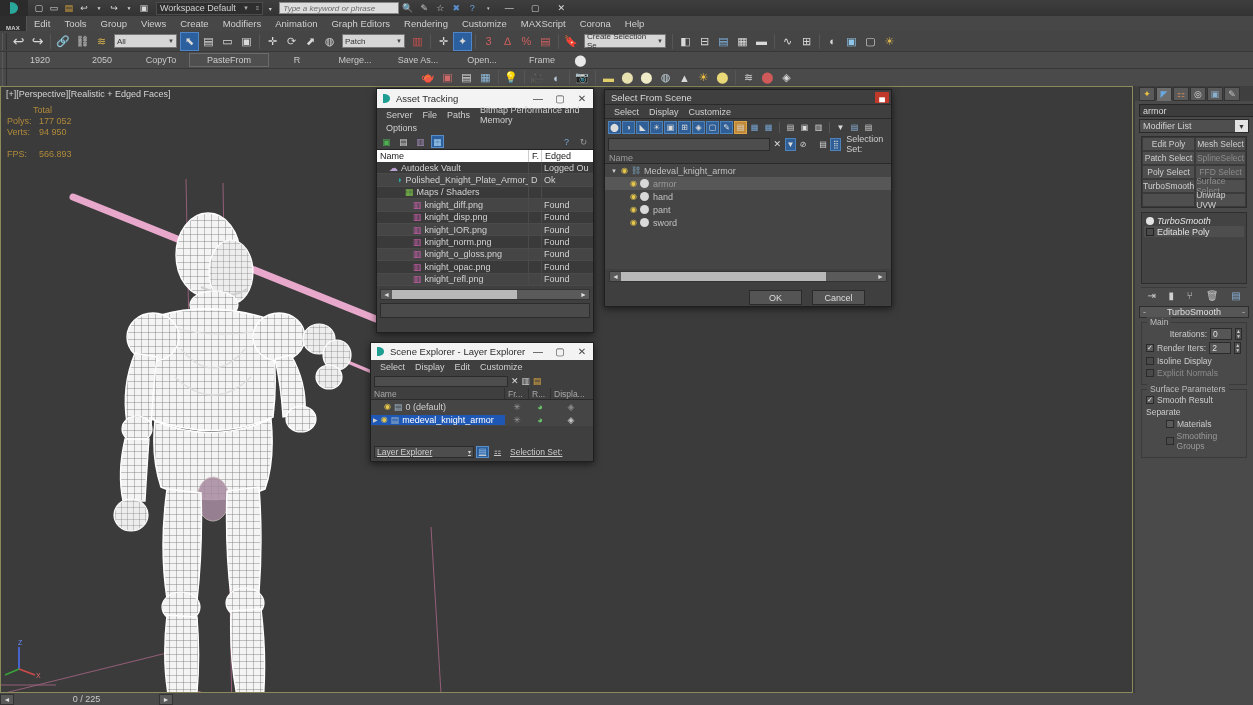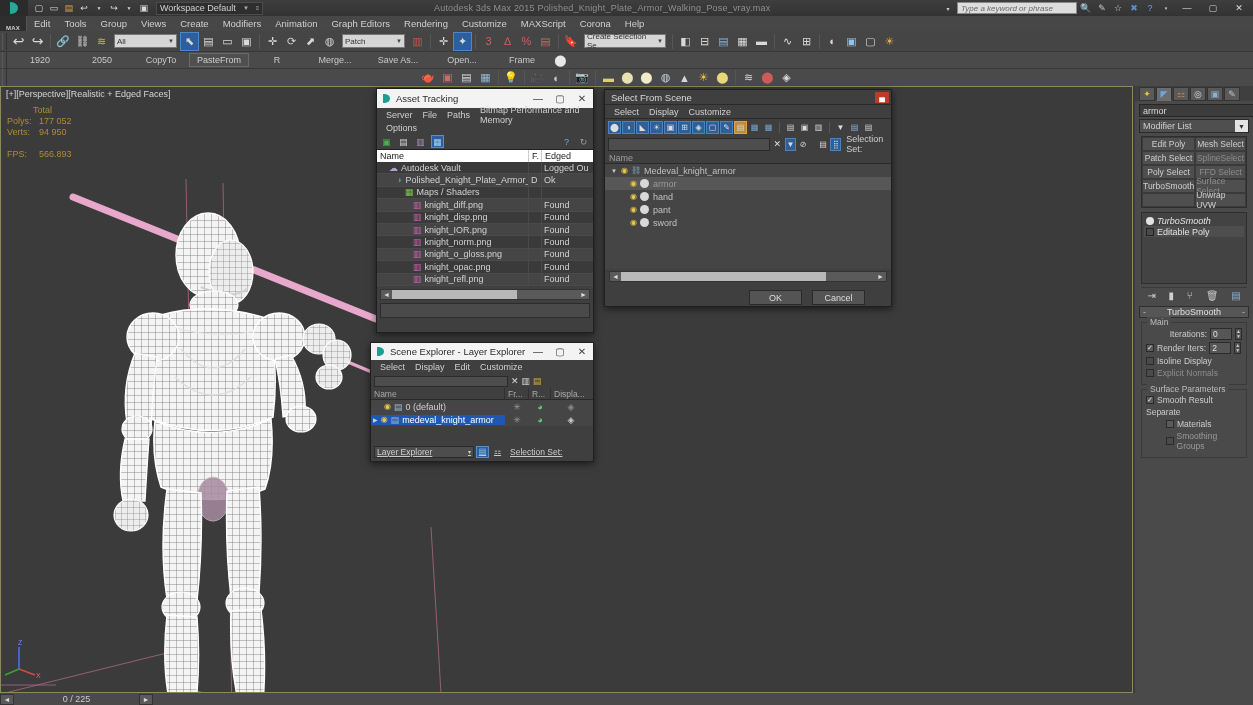--- a/index.html
+++ b/index.html
@@ -183,21 +183,21 @@
   .spinarr{width:7px;height:12px;background:#4f4f4f;border:1px solid #2b2b2b;display:flex;flex-direction:column;align-items:center;justify-content:center;font-size:5px;color:#ccc;line-height:5px;}
   .cbx{width:8px;height:8px;background:#5a5a5a;border:1px solid #2b2b2b;display:flex;align-items:center;justify-content:center;font-size:7px;color:#e8e8e8;}
   .cbx.dim{background:#4a4a4a;color:#777;}
   .rdo{width:8px;height:8px;border-radius:50%;background:#5a5a5a;border:1px solid #2b2b2b;display:flex;align-items:center;justify-content:center;}
   .rdo i{width:3px;height:3px;border-radius:50%;background:#e8e8e8;display:block;}
   .upd-btn{margin:4px 10px 2px 10px;height:13px;background:#565656;border:1px solid #2b2b2b;font-size:8.5px;color:#dcdcdc;display:flex;align-items:center;justify-content:center;}
 
   
   .botbar{position:absolute;left:0;top:693px;width:1253px;height:12px;background:#4a4a4a;display:flex;align-items:center;}
   .bb-arw{width:14px;height:11px;background:#5a5a5a;border:1px solid #333;font-size:7px;color:#ddd;display:flex;align-items:center;justify-content:center;}
-  .bb-frame{font-size:9px;color:#cccccc;width:125px;text-align:center;}
+  .bb-frame{font-size:9px;color:#cccccc;width:145px;text-align:center;}
 </style>
 </head>
 <body>
 
 <div id="app">
 
   <div class="titlebar">
     <div class="tb-maxlogo">
       <svg width="14" height="14" viewBox="0 0 14 14">
           <path d="M3 1 C8 1 11 4 11 7 C11 10 8 13 3 13 L3 1Z" fill="#2aa79b"></path>
@@ -211,21 +211,20 @@
       <div class="qat-btn" style="font-size:5px;">▼</div>
       <div class="qat-btn">↪</div>
       <div class="qat-btn" style="font-size:5px;">▼</div>
       <div class="qat-btn">▣</div>
     </div>
     <div class="ws-box">
       <span>Workspace Default</span>
       <span class="arr">▼</span>
       <span class="arr">≡</span>
     </div>
-    <div class="tb-title">Autodesk 3ds Max  2015    Polished_Knight_Plate_Armor_Walking_Pose_vray.max</div>
     <div class="tb-right">
       <span class="tb-icn" style="font-size:6px;">▾</span>
       <div class="searchbox">Type a keyword or phrase</div>
       <div class="tb-icn">🔍</div>
       <div class="tb-icn">✎</div>
       <div class="tb-icn">☆</div>
       <div class="tb-icn" style="color:#5b8fd0;">✖</div>
       <div class="tb-icn" style="color:#6aa4dd;">?</div>
       <div class="tb-icn" style="font-size:5px;">▾</div>
       <div class="wbtn">—</div>
@@ -305,21 +304,21 @@
     <div class="ticon" style="color:#8fc5e8;">▣</div>
     <div class="ticon">▢</div>
     <div class="ticon" style="color:#d9b24a;">☀</div>
   </div>
 
   <div class="tbar2">
     <div class="grip"></div>
     <div class="t2lbl" style="width:62px;">1920</div>
     <div class="t2lbl" style="width:62px;">2050</div>
     <div class="t2lbl" style="width:56px;">CopyTo</div>
-    <div class="t2btn box" style="width:60px;">PasteFrom</div>
+    <div class="t2btn box" style="width:80px;">PasteFrom</div>
     <div class="t2lbl" style="width:56px;">R</div>
     <div class="t2lbl" style="width:60px;">Merge...</div>
     <div class="t2lbl" style="width:66px;">Save As...</div>
     <div class="t2lbl" style="width:62px;">Open...</div>
     <div class="t2lbl" style="width:58px;">Frame</div>
     <div class="ticon" style="color:#e8e8e8;">⬤</div>
   </div>
 
   <div class="tbar3">
     <div class="grip"></div>

